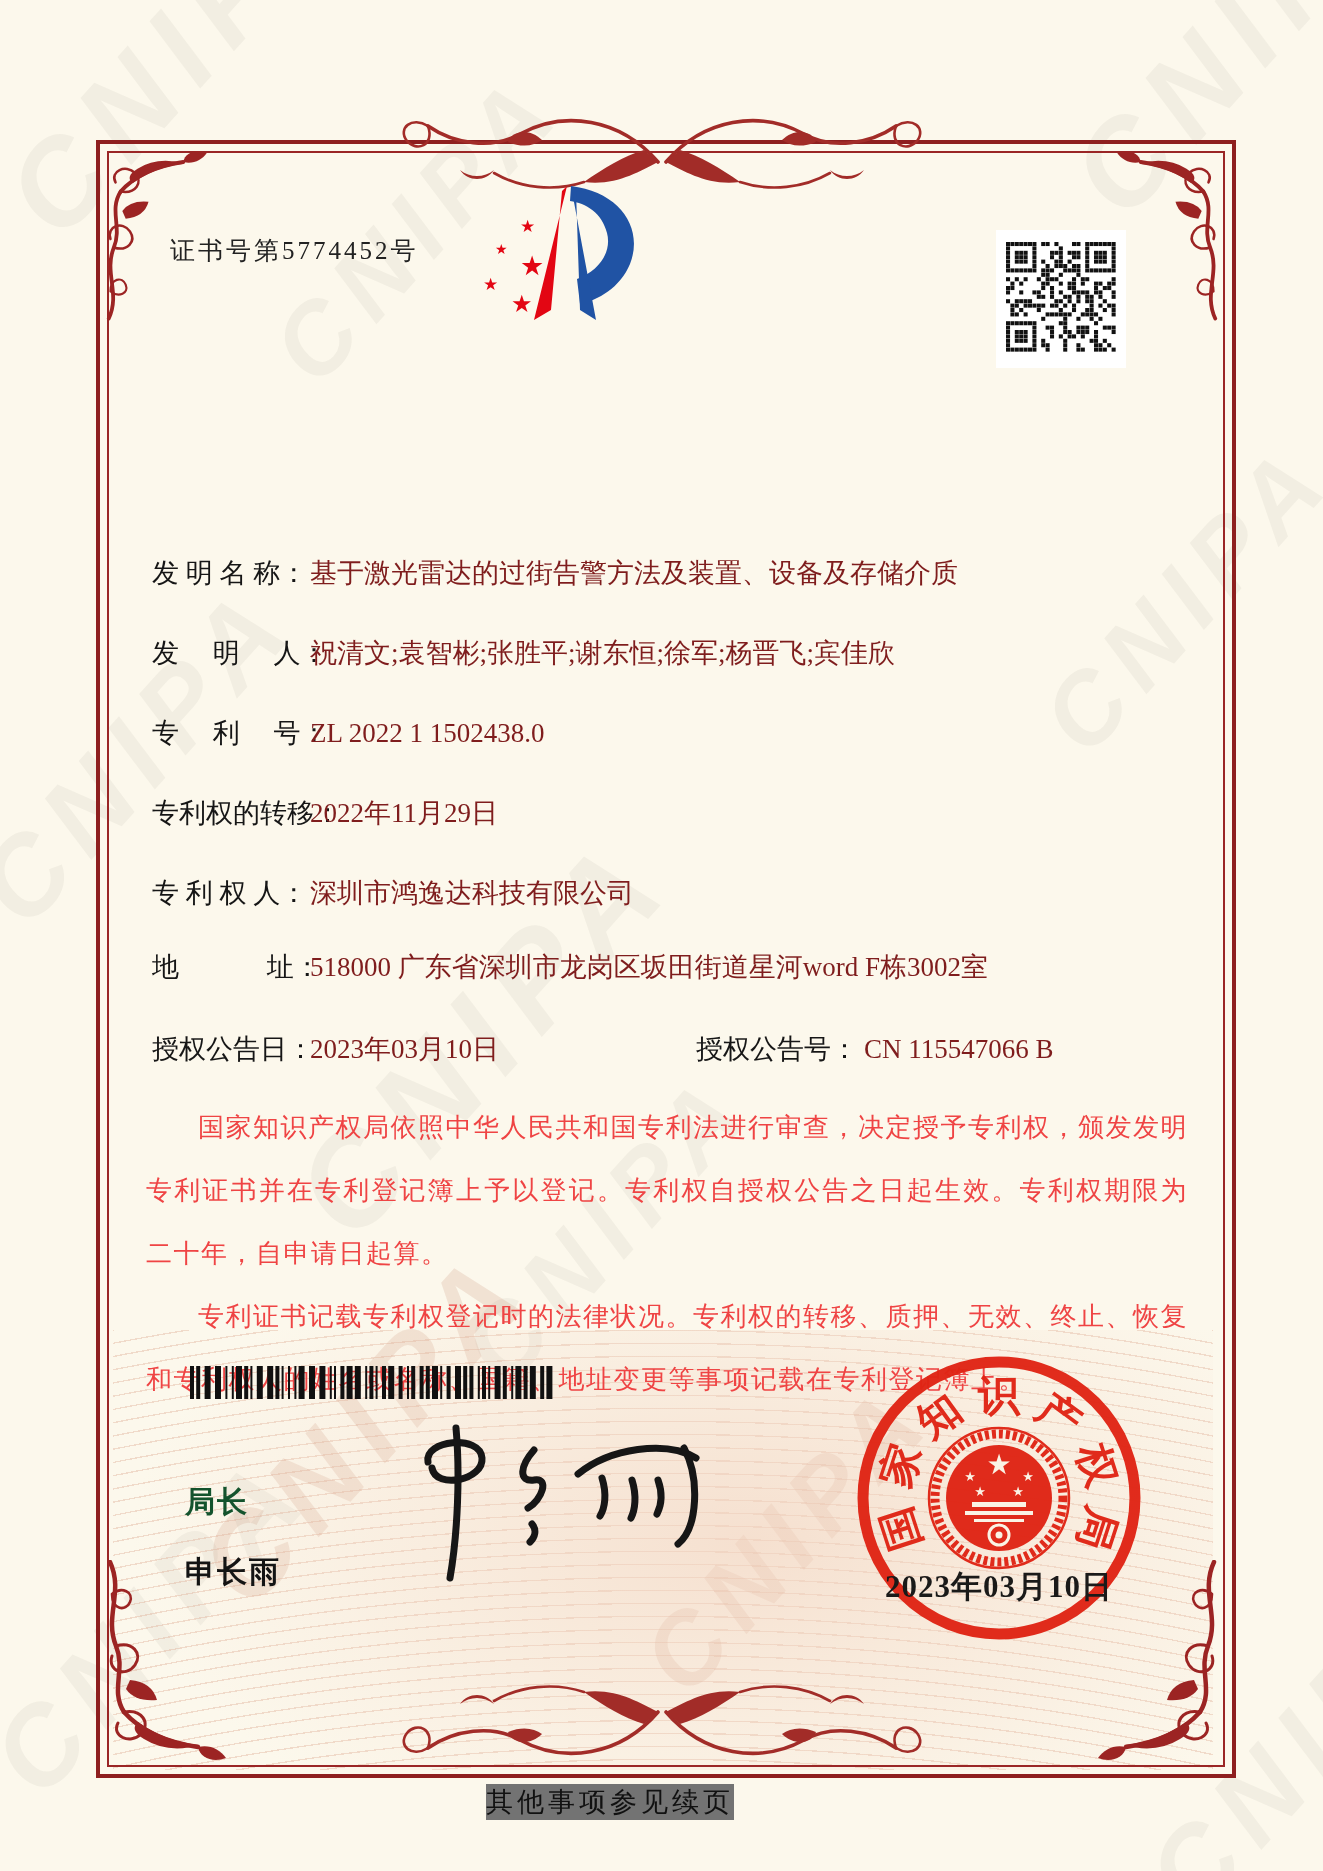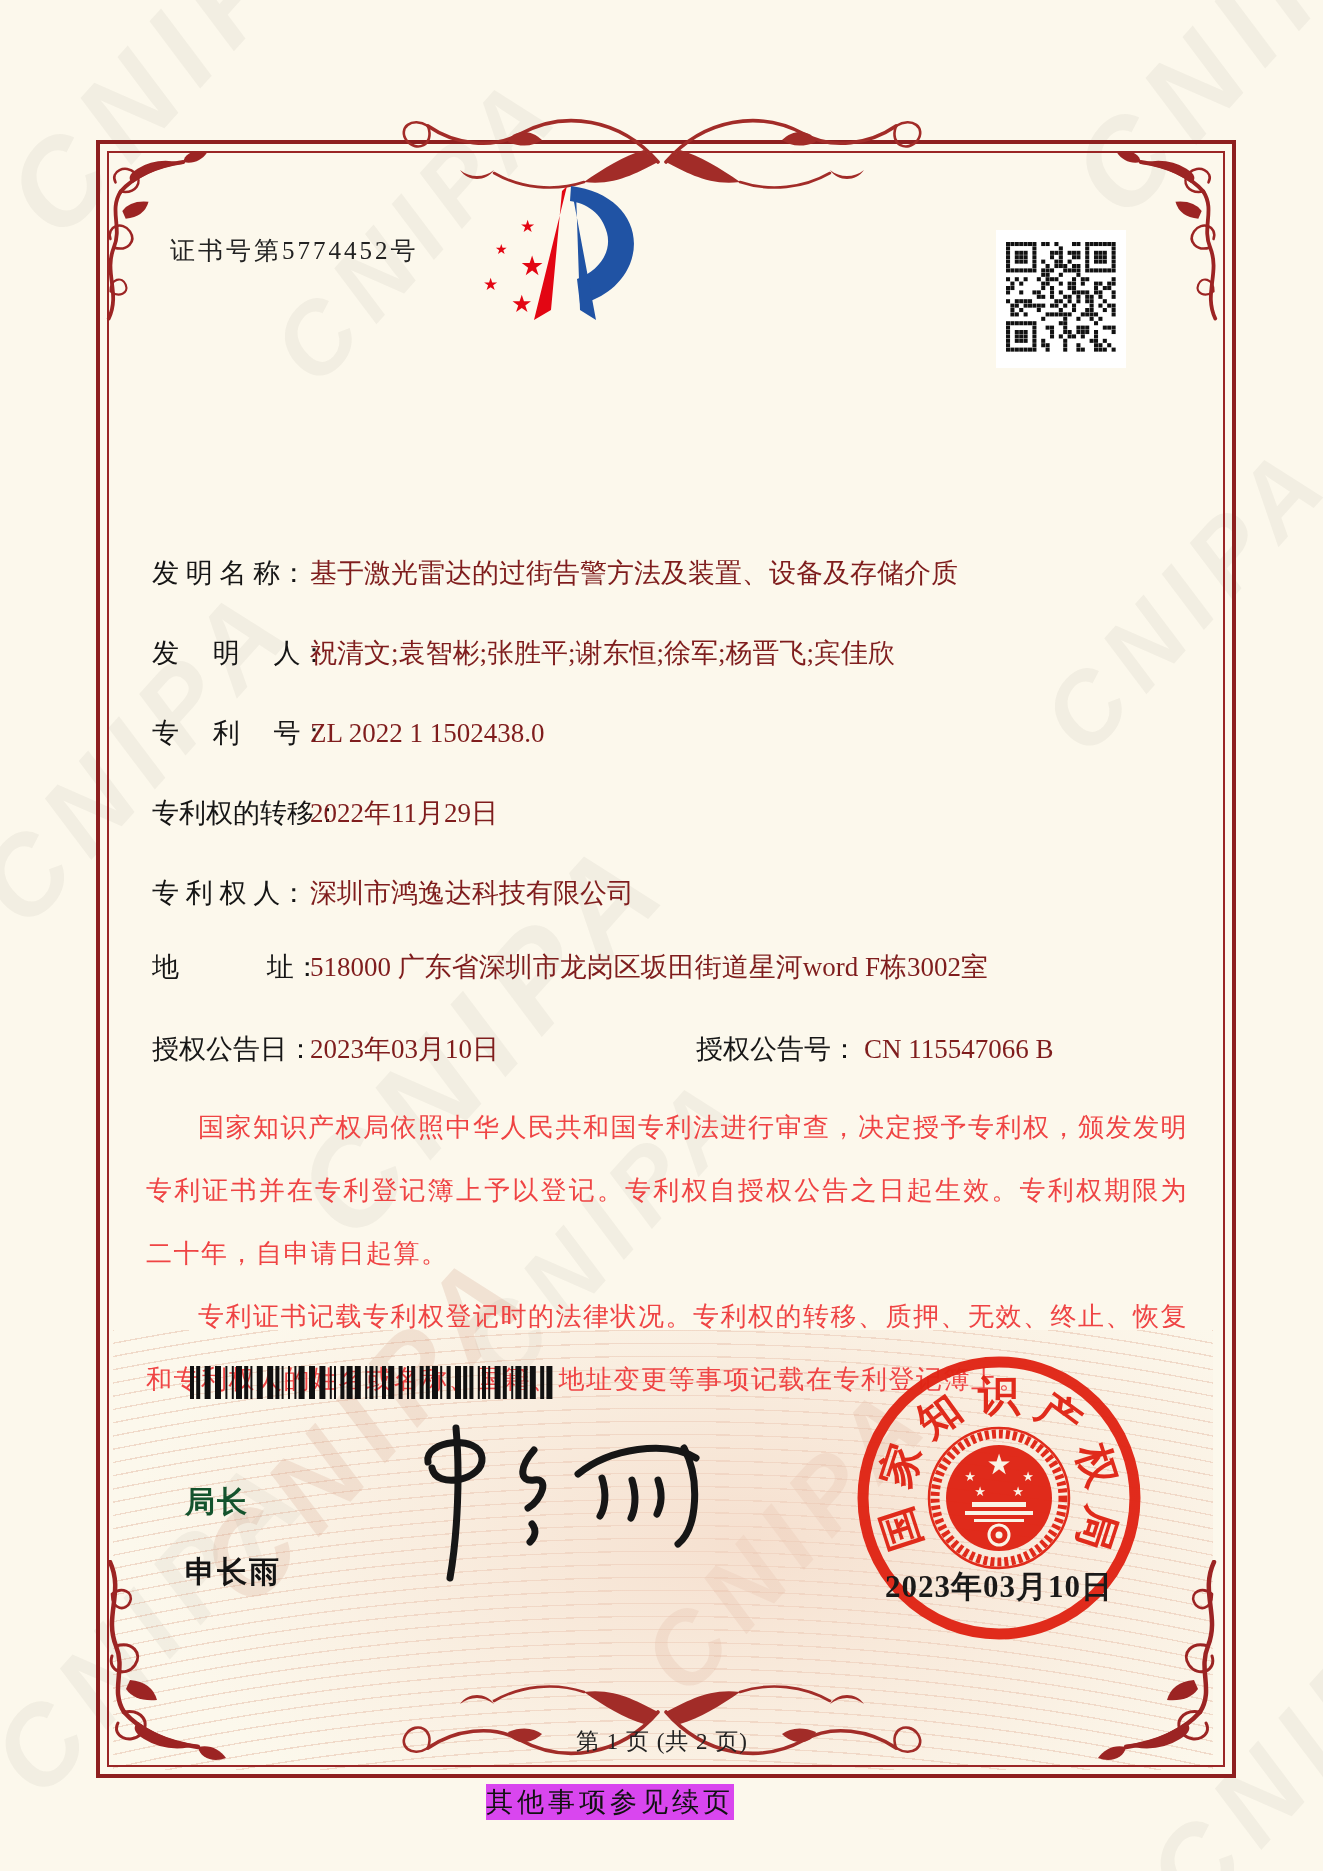--- a/index.html
+++ b/index.html
@@ -55,21 +55,21 @@
     font-family:"Liberation Sans","DejaVu Sans",sans-serif; color:#14532d; letter-spacing:2px;}
   .sig-name{position:absolute; left:185px; top:1552px; font-size:30px; font-weight:700;
     font-family:"Liberation Sans","DejaVu Sans",sans-serif; color:#141414; letter-spacing:2px;}
   .sig-hand{position:absolute; left:382px; top:1422px;}
   
   .seal{position:absolute; left:853px; top:1352px; width:292px; height:292px;}
   
   .page-info{position:absolute; left:96px; top:1726px; width:1132px; text-align:center;
     font-size:23px; color:#222; letter-spacing:1px;}
   .note-box{position:absolute; left:486px; top:1784px; width:248px; height:36px;
-    background:#d946ef; display:flex; align-items:center; justify-content:center;}
+    background:#737373; display:flex; align-items:center; justify-content:center;}
   .note-box span{font-size:27px; letter-spacing:4px; color:#111;}
   
   .orn{position:absolute;}
   svg text.star{font-family:"DejaVu Sans",sans-serif;}
 </style>
 </head>
 <body>
 
 <div id="page">
 
@@ -590,18 +590,17 @@
         <rect x="112" y="159" width="68" height="4" fill="#fbf4e6"></rect>
         <rect x="121" y="167" width="50" height="3" fill="#fbf4e6"></rect>
         <circle cx="146" cy="183" r="10" fill="none" stroke="#fbf4e6" stroke-width="3"></circle>
         <circle cx="146" cy="183" r="3.5" fill="#fbf4e6"></circle>
       </g>
 
       <text x="146" y="245" font-size="31" font-weight="700" fill="#121212" text-anchor="middle" letter-spacing="1">2023年03月10日</text>
     </g>
   </svg>
 
-  <div class="page-info">第 1 页 (共 2 页)</div>
   <div class="note-box">
     <span>其他事项参见续页</span>
   </div>
 
 </div>
 
 </body></html>

